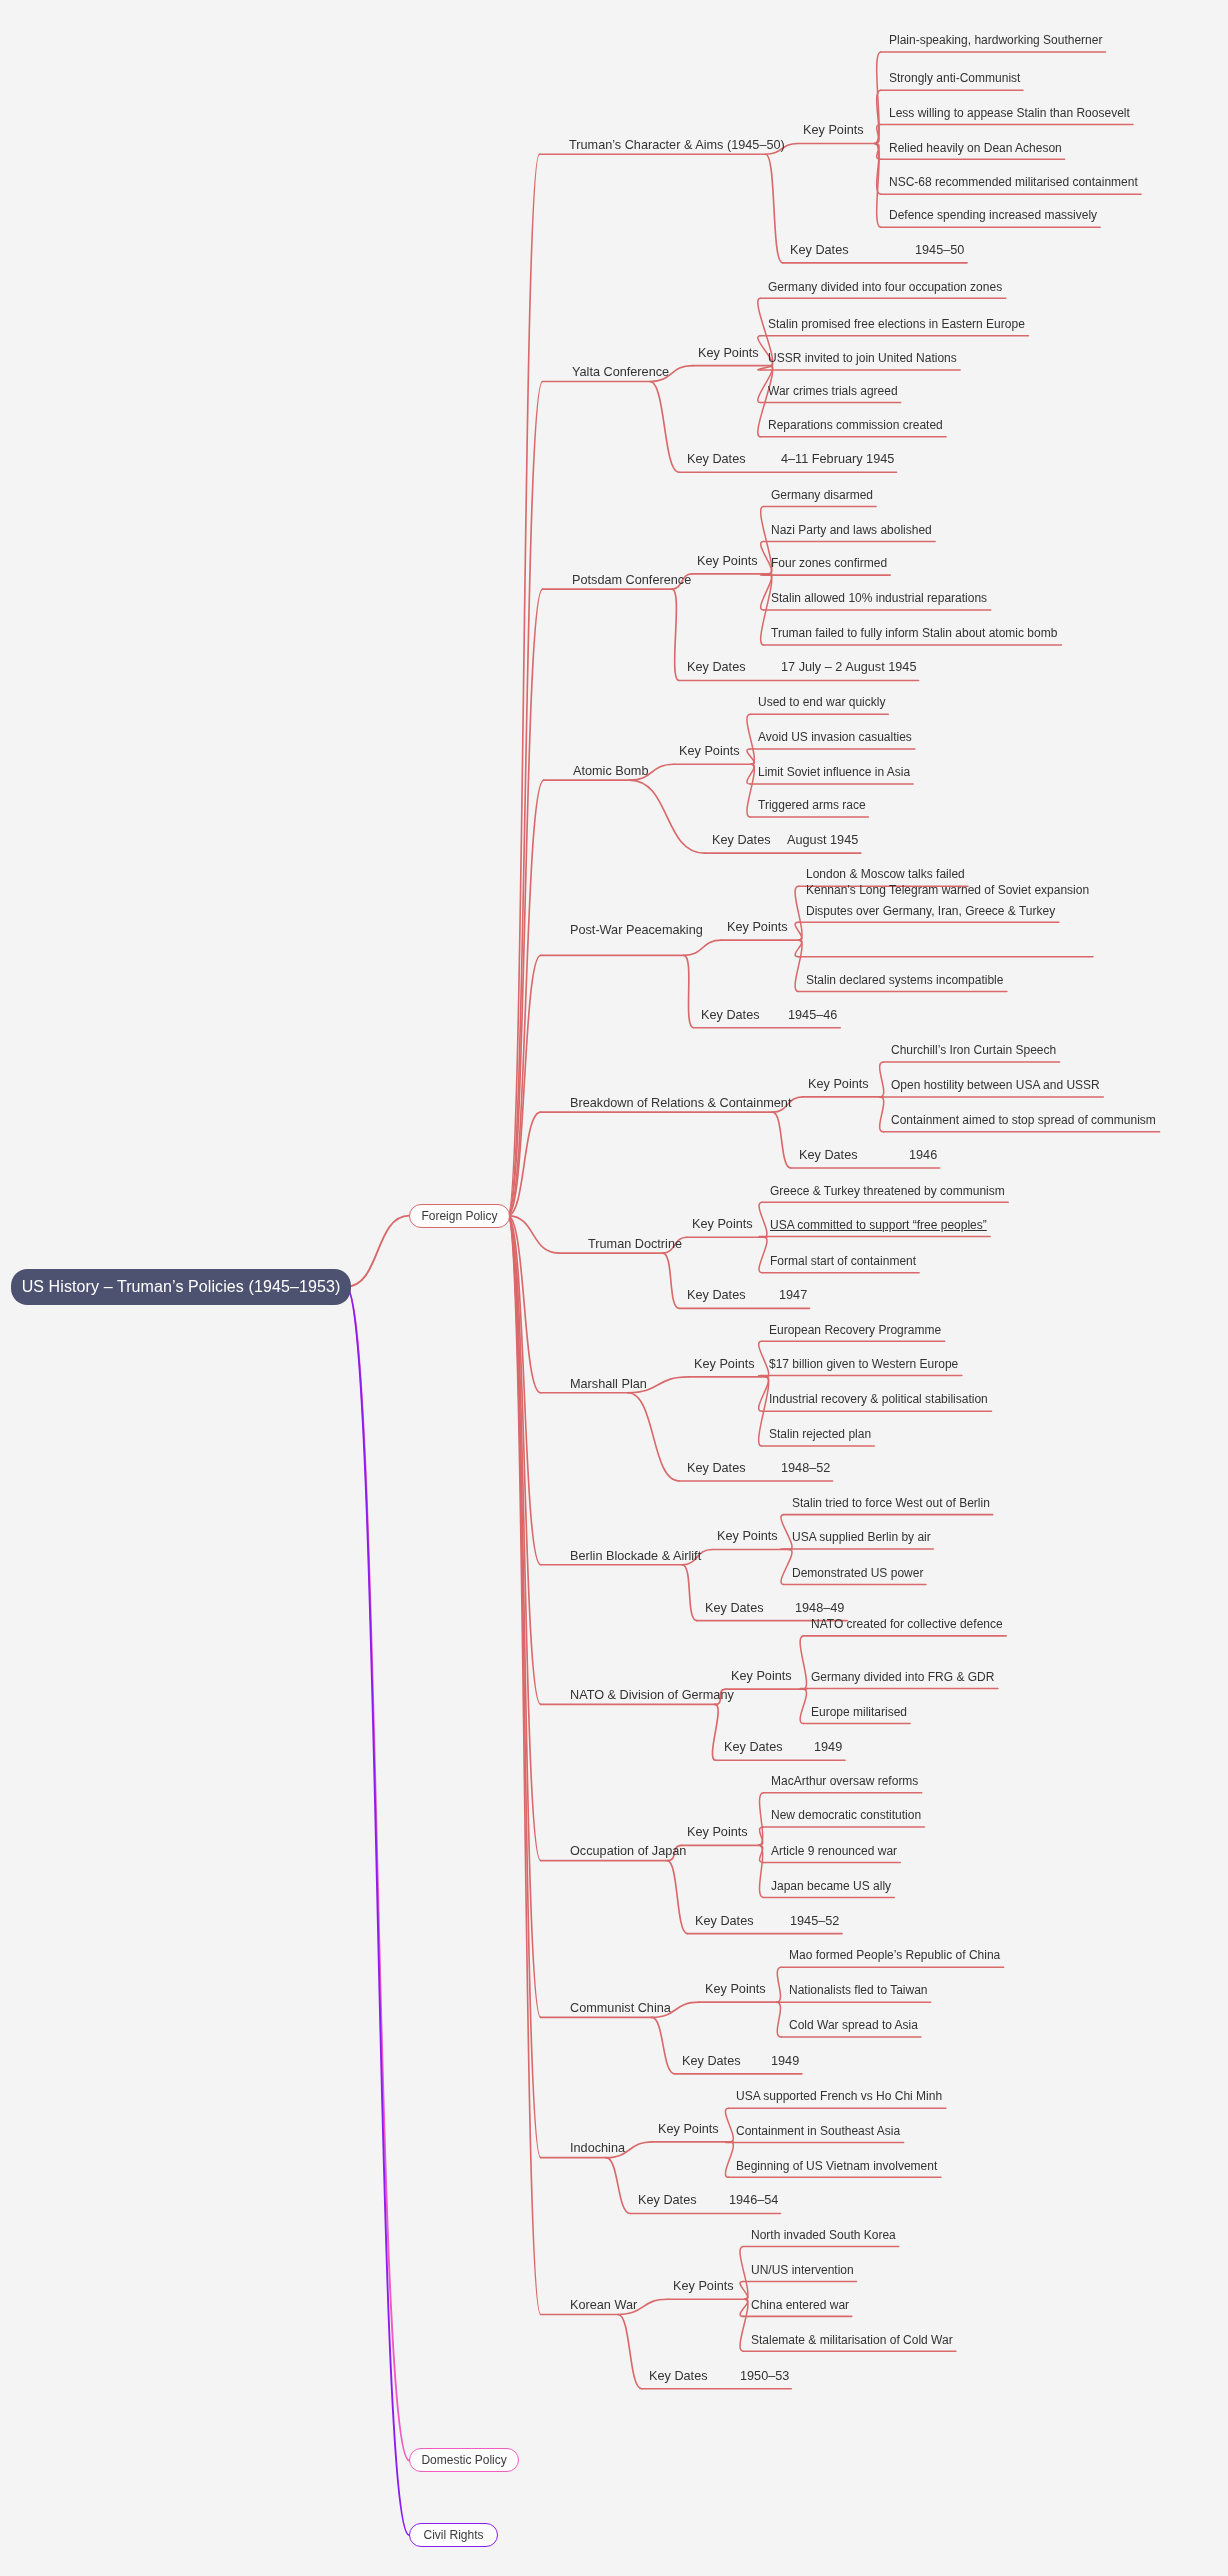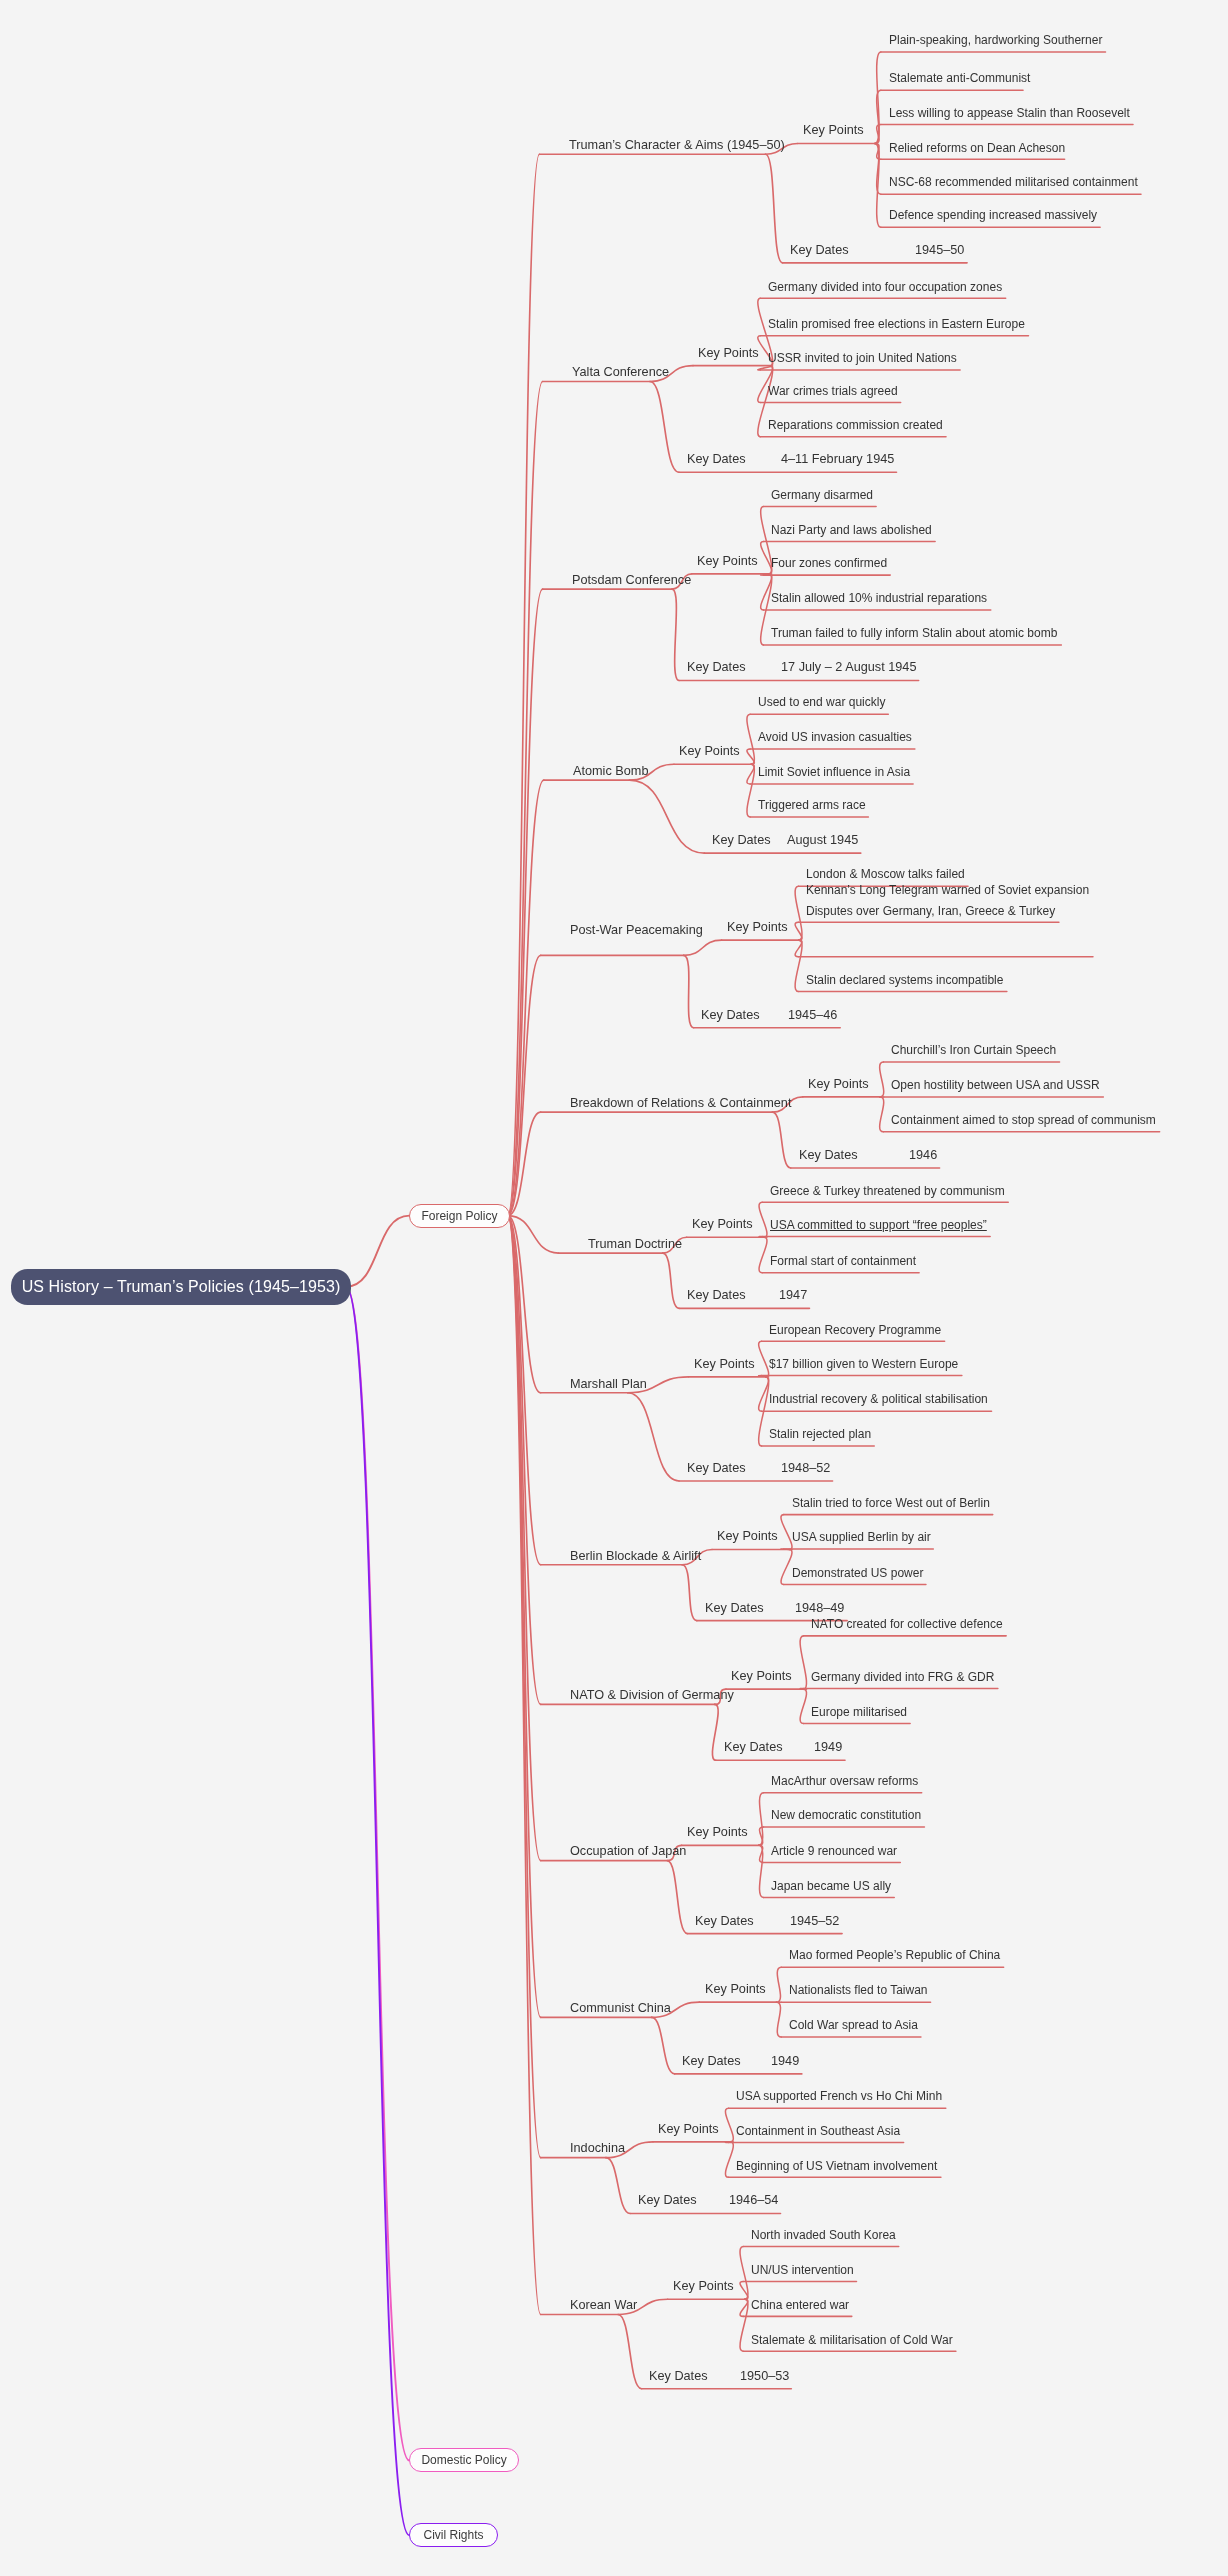--- a/index.html
+++ b/index.html
@@ -264,23 +264,23 @@
       <path d="M 1011 3763 L 1246.875 3763" fill="none" stroke="#d9696a" stroke-width="2.6" stroke-linecap="round"></path>
     </svg>
   <div id="nodes">
       <div class="root-node" style="left: 11px; top: 1269px; width: 340px; height: 36px;">US History – Truman’s Policies (1945–1953)</div>
       <div class="pill" style="left: 409px; top: 1204px; min-width: 98px; border-color: rgb(217, 105, 106);">Foreign Policy</div>
       <div class="pill" style="left: 409px; top: 2448px; min-width: 108px; border-color: rgb(240, 92, 192);">Domestic Policy</div>
       <div class="pill" style="left: 409px; top: 2523px; min-width: 89px; border-color: rgb(138, 30, 240);">Civil Rights</div>
       <div class="tnode branch-label" style="left: 546px; top: 139px;">Truman’s Character &amp; Aims (1945–50)</div>
       <div class="tnode mid-label" style="left: 803px; top: 124px;">Key Points</div>
       <div class="tnode leaf" style="left: 889px; top: 34px;">Plain-speaking, hardworking Southerner</div>
-      <div class="tnode leaf" style="left: 889px; top: 72px;">Stalemate anti-Communist</div>
+      <div class="tnode leaf" style="left: 889px; top: 72px;">Strongly anti-Communist</div>
       <div class="tnode leaf" style="left: 889px; top: 107px;">Less willing to appease Stalin than Roosevelt</div>
-      <div class="tnode leaf" style="left: 889px; top: 142px;">Relied reforms on Dean Acheson</div>
+      <div class="tnode leaf" style="left: 889px; top: 142px;">Relied heavily on Dean Acheson</div>
       <div class="tnode leaf" style="left: 889px; top: 176px;">NSC-68 recommended militarised containment</div>
       <div class="tnode leaf" style="left: 889px; top: 209px;">Defence spending increased massively</div>
       <div class="tnode date-label" style="left: 790px; top: 244px;">Key Dates</div>
       <div class="tnode date-value" style="left: 915px; top: 244px;">1945–50</div>
       <div class="tnode branch-label" style="left: 549px; top: 366px;">Yalta Conference</div>
       <div class="tnode mid-label" style="left: 698px; top: 347px;">Key Points</div>
       <div class="tnode leaf" style="left: 768px; top: 281px;">Germany divided into four occupation zones</div>
       <div class="tnode leaf" style="left: 768px; top: 318px;">Stalin promised free elections in Eastern Europe</div>
       <div class="tnode leaf" style="left: 768px; top: 352px;">USSR invited to join United Nations</div>
       <div class="tnode leaf" style="left: 768px; top: 385px;">War crimes trials agreed</div>

